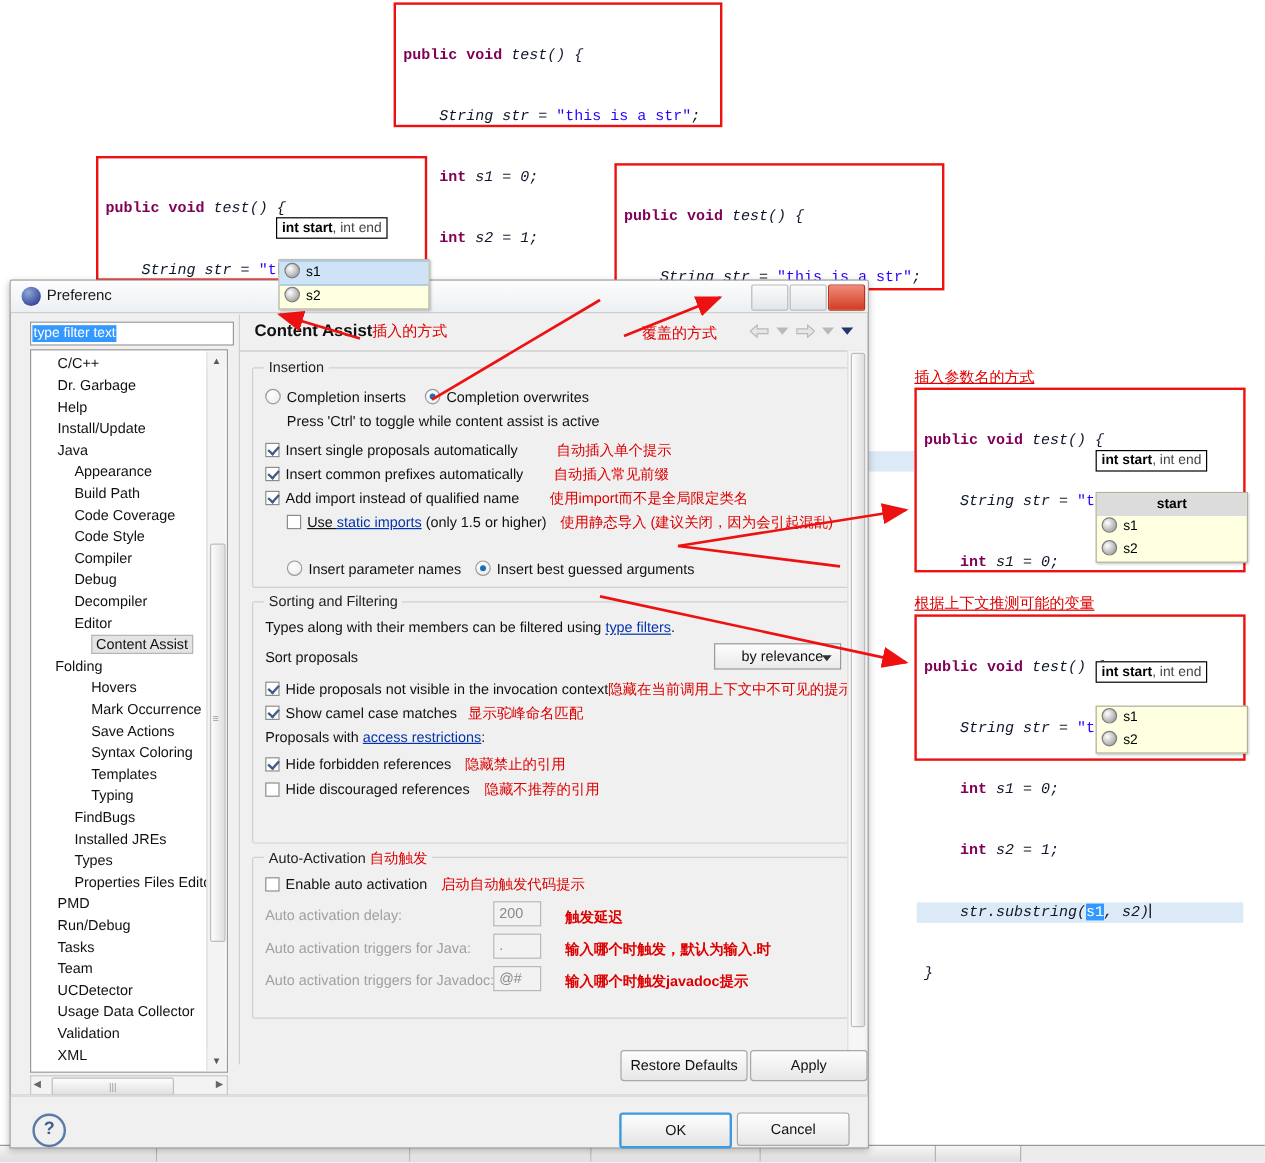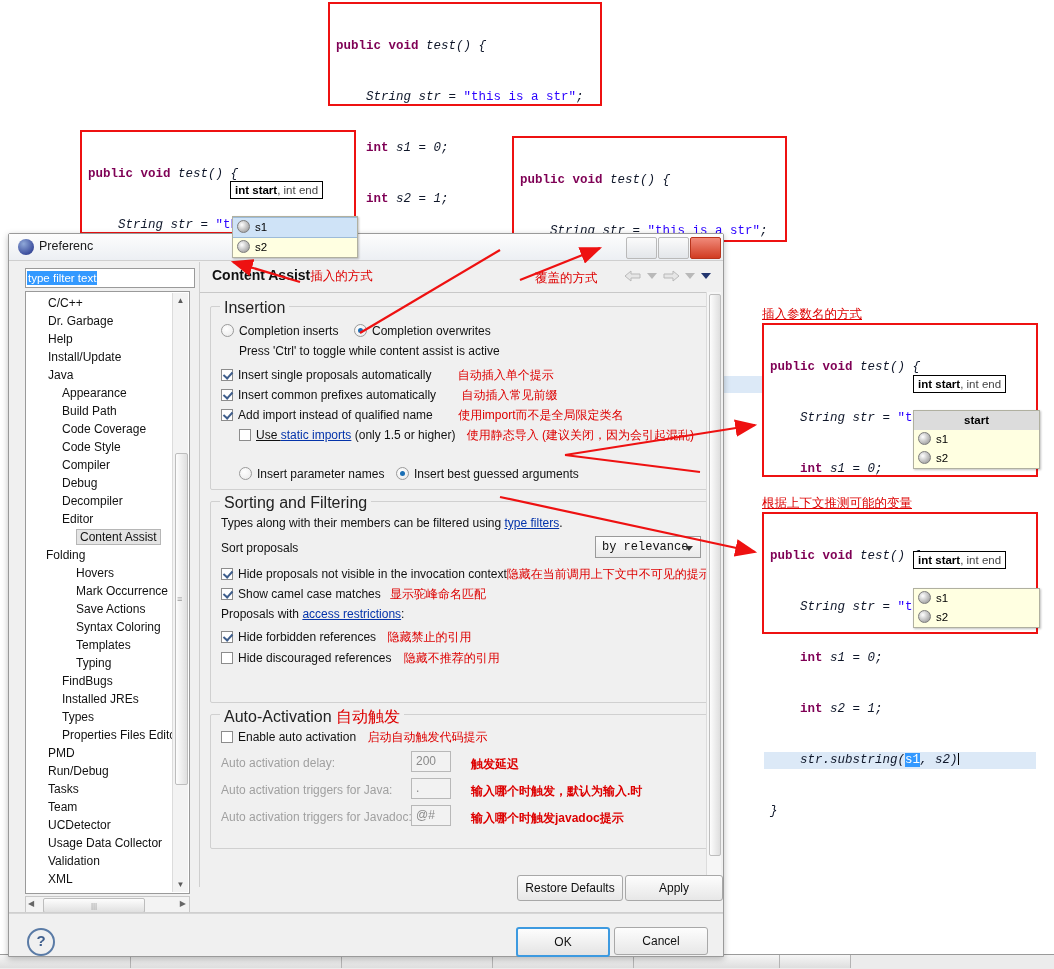--- a/index.html
+++ b/index.html
@@ -126,21 +126,21 @@
   }
   #pagetitle{position:absolute;left:12px;top:5px;font-size:14px;font-weight:bold;color:#111;}
   .navicons{position:absolute;right:10px;top:8px;display:flex;align-items:center;gap:6px;}
   .tri-down{width:0;height:0;border-left:5px solid transparent;border-right:5px solid transparent;border-top:6px solid #b9b9b9;}
   .tri-down.dark{border-top-color:#22356f;}
 
   .group{
     position:absolute;border:1px solid #d0d0d0;background:#f0f0f0;border-radius:2px;
   }
   .glabel{
-    position:absolute;top:-8px;left:9px;background:#f0f0f0;padding:0 4px;font-size:16px;color:#222;
+    position:absolute;top:-8px;left:9px;background:#f0f0f0;padding:0 4px;font-size:12px;color:#222;
   }
   .glabel .cn{color:#dd0000;}
   .row{position:absolute;font-size:12px;color:#111;white-space:nowrap;}
   .cn{color:#dd0000;}
   .chk{
     display:inline-block;width:12px;height:12px;border:1px solid #8c8c8c;background:#ffffff;
     vertical-align:-2px;margin-right:5px;position:relative;box-sizing:border-box;
   }
   .chk.on:after{
     content:"";position:absolute;left:3px;top:0px;width:4px;height:7px;
@@ -157,21 +157,21 @@
   .lnk{color:#0433aa;text-decoration:underline;}
   .dim{color:#a0a0a0;}
   .tfield{
     display:inline-block;border:1px solid #b8b8b8;background:#f2f2f2;color:#8a8a8a;
     font-size:12px;padding:1px 4px;box-sizing:border-box;vertical-align:middle;
   }
   .combo{
     position:absolute;border:1px solid #9a9a9a;background:linear-gradient(#fdfdfd,#eaeaea);
     font-size:12px;color:#111;box-sizing:border-box;
   }
-  .combo .cv{position:absolute;left:6px;top:3px;font-family:Liberation Mono, monospace;}
+  .combo .cv{position:absolute;left:22px;top:3px;}
   .combo .ca{position:absolute;right:7px;top:9px;width:0;height:0;
     border-left:4px solid transparent;border-right:4px solid transparent;border-top:5px solid #333;}
 
   #panescroll{
     position:absolute;right:0;top:30px;width:14px;bottom:0;background:#f6f6f6;border-left:1px solid #dcdcdc;
   }
   #panethumb{position:absolute;left:2px;top:2px;width:10px;height:560px;
     background:linear-gradient(90deg,#fdfdfd,#dedede);border:1px solid #bdbdbd;border-radius:2px;}
 
   
@@ -334,21 +334,21 @@
       <div class="row" style="left:10px;top:17px;">
         <span class="rad"></span><span>Completion inserts</span>
       </div>
       <div class="row" style="left:143px;top:17px;">
         <span class="rad on"></span><span>Completion overwrites</span>
       </div>
       <div class="row" style="left:28px;top:37px;">Press 'Ctrl' to toggle while content assist is active</div>
 
       <div class="row" style="left:10px;top:60px;">
         <span class="chk on"></span><span>Insert single proposals automatically</span>
-        <span class="cn" style="margin-left:23px">自动插入单个提示</span>
+        <span class="cn" style="margin-left:29px">自动插入单个提示</span>
       </div>
       <div class="row" style="left:10px;top:80px;">
         <span class="chk on"></span><span>Insert common prefixes automatically</span>
         <span class="cn" style="margin-left:22px">自动插入常见前缀</span>
       </div>
       <div class="row" style="left:10px;top:100px;">
         <span class="chk on"></span><span>Add import instead of qualified name</span>
         <span class="cn" style="margin-left:22px">使用import而不是全局限定类名</span>
       </div>
       <div class="row" style="left:28px;top:120px;">

